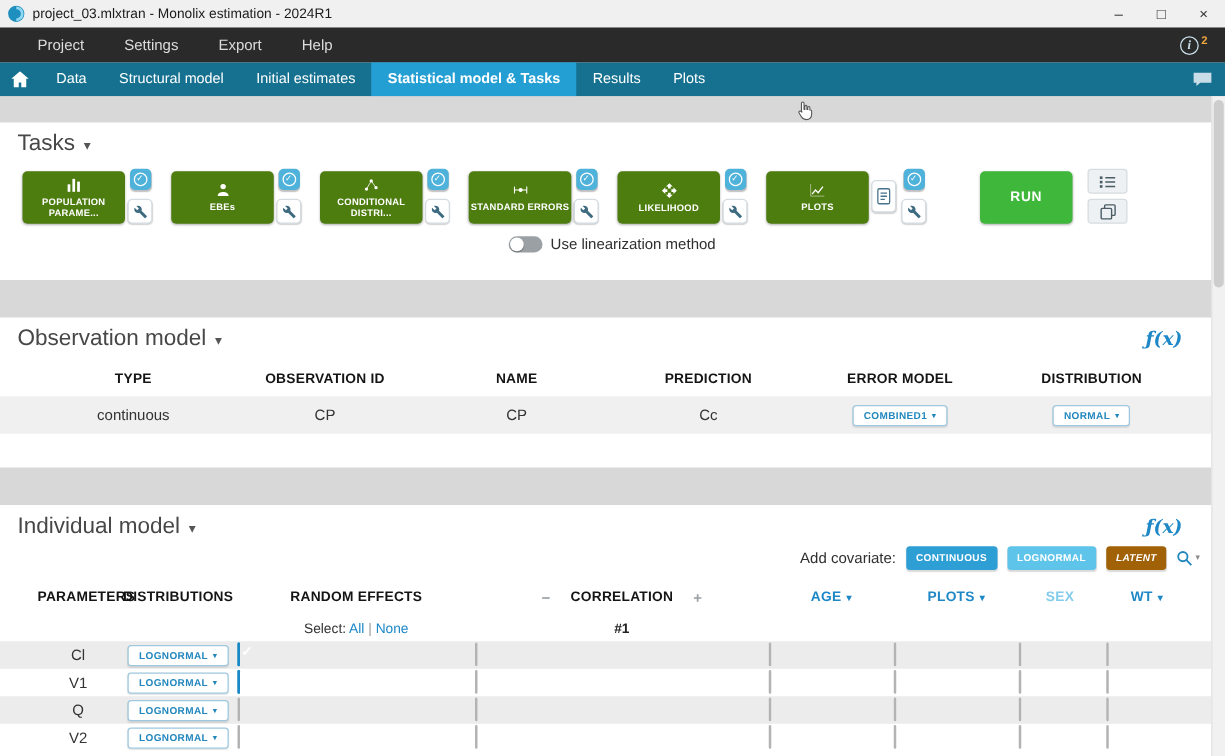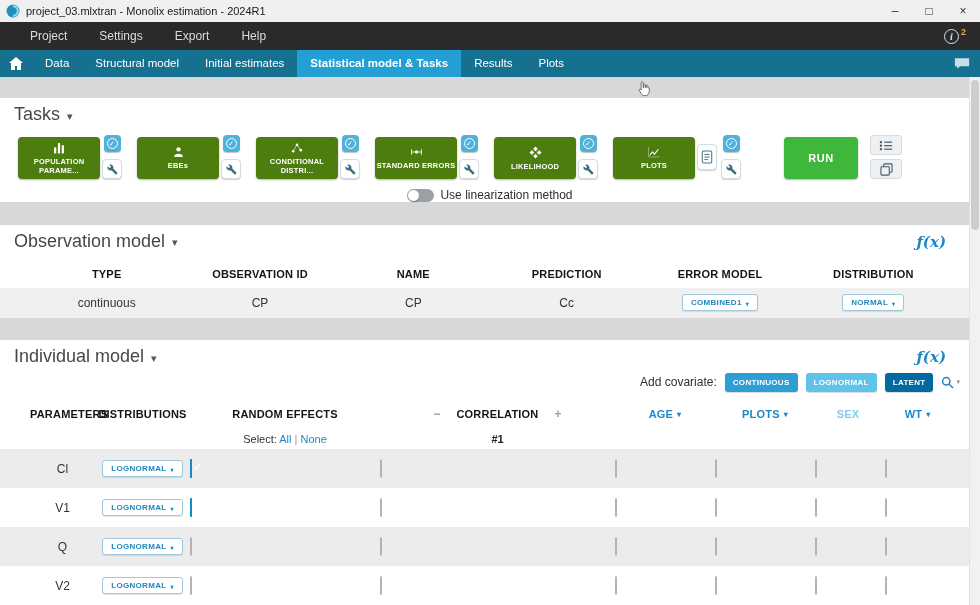--- a/index.html
+++ b/index.html
@@ -59,47 +59,47 @@
 
   
   .obs-grid { display:grid; grid-template-columns:repeat(6,1fr); padding:0 30px; align-items:center; }
   .obs-header { margin-top:8px; height:28px; }
   .th { font-size:11px; font-weight:bold; color:#141414; text-align:center; letter-spacing:.2px; }
   .obs-row-band { background:#f0f0f0; height:30px; display:flex; align-items:center; }
   .obs-row-band .obs-grid { width:100%; }
   .td { font-size:12px; color:#333; text-align:center; }
   .cell-center { display:flex; justify-content:center; }
 
-  .dd-btn { display:inline-flex; align-items:flex-end; gap:4px; background:#fff; border:1px solid #9fc8de; border-radius:3px; padding:3px 8px; font-size:8px; font-weight:bold; color:#2187bd; letter-spacing:.3px; font-family:"Liberation Sans", sans-serif; box-shadow:0 1px 1px rgba(0,0,0,.1); cursor:pointer; }
+  .dd-btn { display:inline-flex; align-items:flex-start; gap:4px; background:#fff; border:1px solid #9fc8de; border-radius:3px; padding:3px 8px; font-size:8px; font-weight:bold; color:#2187bd; letter-spacing:.3px; font-family:"Liberation Sans", sans-serif; box-shadow:0 1px 1px rgba(0,0,0,.1); cursor:pointer; }
   .dd-caret { font-size:6px; }
 
   
   .addcov-row { display:flex; justify-content:flex-end; align-items:center; gap:8px; padding-right:20px; margin-top:2px; height:26px; }
   .addcov-label { font-size:12px; color:#2f2f2f; }
   .cov-btn { border:none; border-radius:3px; padding:5px 8px; font-size:8px; font-weight:bold; color:#fff; letter-spacing:.3px; font-family:"Liberation Sans", sans-serif; cursor:pointer; box-shadow:0 1px 1px rgba(0,0,0,.15); }
   .cov-continuous { background:#2e9fd4; }
   .cov-discrete { background:#5fc4ea; }
-  .cov-latent { background:#0369a1; }
+  .cov-latent { background:#a16207;font-style:italic; }
   .cov-search { display:flex; align-items:center; gap:2px; cursor:pointer; }
   .cov-search .mini-caret { font-size:7px; color:#8a8a8a; }
 
   .ind-grid { display:grid; grid-template-columns:65px 95px 190px 235px 100px 100px 70px 65px; padding:0 30px; align-items:center; }
   .ind-header { margin-top:4px; height:30px; }
   .corr-head { display:flex; align-items:center; justify-content:center; gap:16px; }
   .corr-sign { color:#9aa0a4; font-size:12px; cursor:pointer; }
   .cov-head { color:#1e88c7; display:flex; align-items:center; justify-content:center; gap:4px; cursor:pointer; }
   .cov-head .hd-caret { font-size:8px; }
   .cov-head.discrete-col { color:#83cdec; }
   .ind-subrow { height:20px; }
   .select-cell { text-align:center; font-size:11px; color:#333; }
   .link { color:#1e88c7; cursor:pointer; }
   .sep { color:#999; }
   .group-tag { text-align:center; font-size:11px; font-weight:bold; color:#222; }
 
-  .ind-row { height:39px; }
+  .ind-row { height:22px; }
   .ind-row:nth-child(odd) { background:#ececec; }
   .param { text-align:center; font-size:12px; color:#333; }
 
   .cb { width:13px; height:13px; border:1px solid #b3b3b3; background:#fff; border-radius:2px; margin:0 auto; position:relative; cursor:pointer; }
   .cb.checked { width:15px; height:15px; background:#1a88c4; border-color:#1a88c4; border-radius:3px; }
   .cb.checked::after { content:"✓"; color:#fff; font-size:11px; font-weight:bold; position:absolute; left:2px; top:0px; line-height:14px; }
 
   
   .scrollbar { position:absolute; top:77px; right:0; bottom:0; width:11px; background:#f1f1f1; border-left:1px solid #e2e2e2; }
   .scroll-thumb { position:absolute; top:3px; left:1px; width:8px; height:150px; background:#cdcdcd; border-radius:4px; cursor:pointer; }

